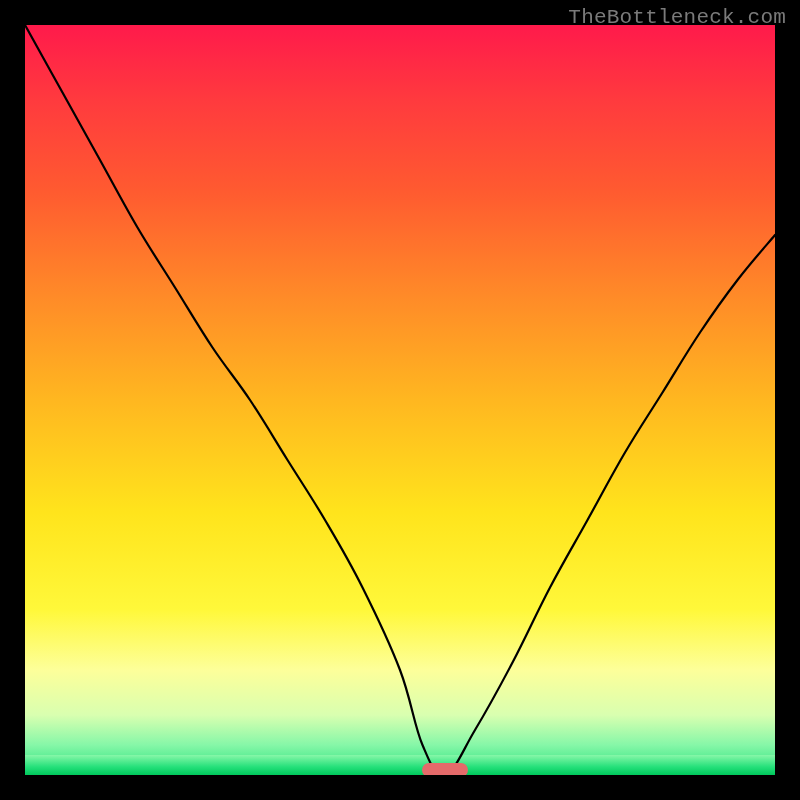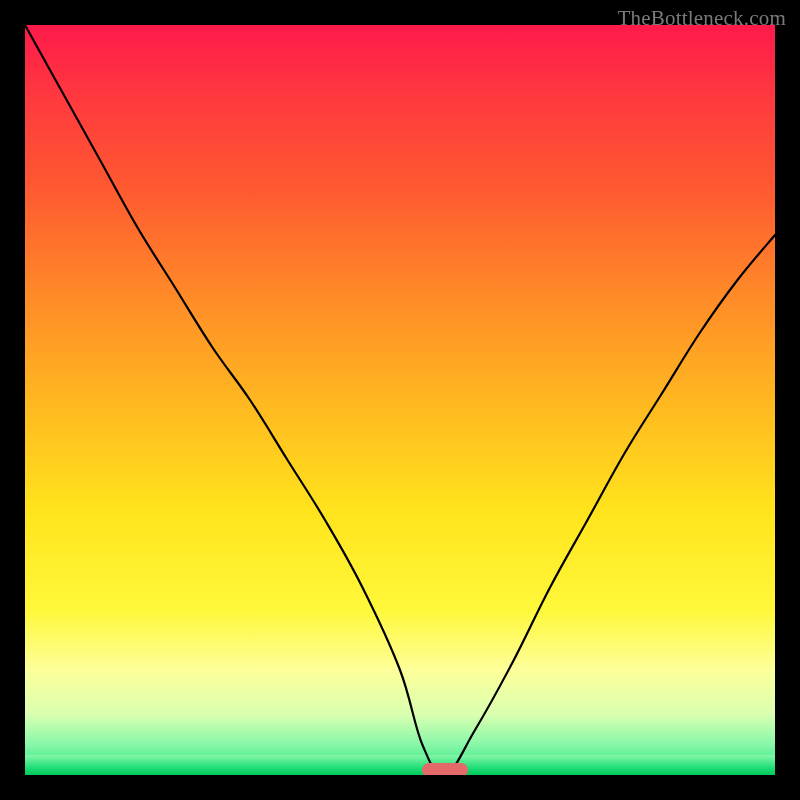--- a/index.html
+++ b/index.html
@@ -58,21 +58,21 @@
     width: 46px;
     height: 14px;
     border-radius: 7px;
     background: #e46a6a;
     transform: translate(-50%, -50%);
   }
   .watermark {
     position: absolute;
     top: 6px;
     right: 14px;
-    font-family: Liberation Serif, serif;
+    font-family: Liberation Mono, monospace;
     font-size: 21px;
     color: #7a7a7a;
     letter-spacing: 0.2px;
     user-select: none;
   }
 </style>
 </head>
 <body>
 
 <div class="frame">

